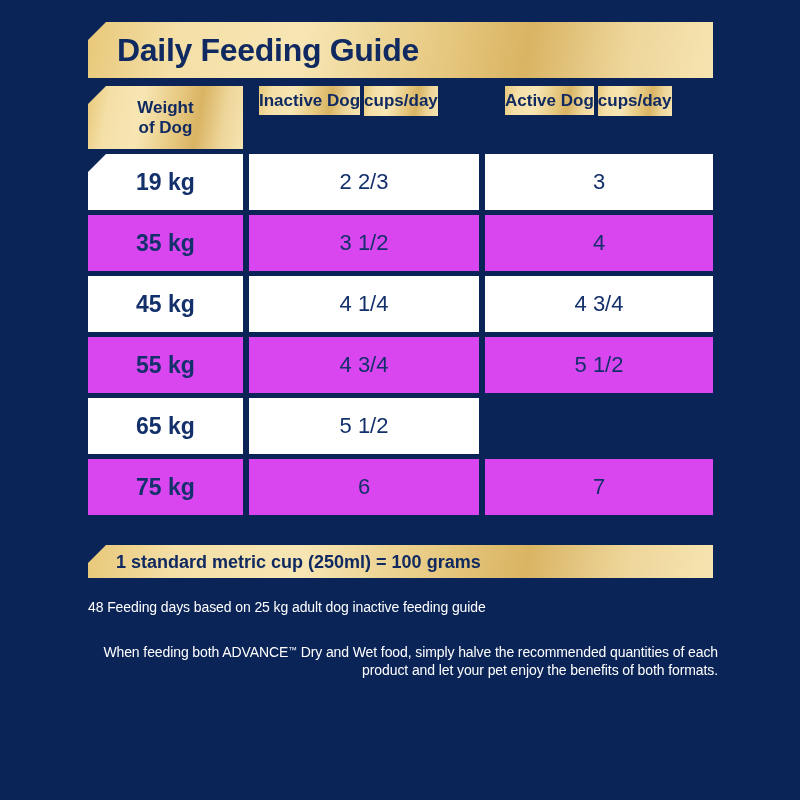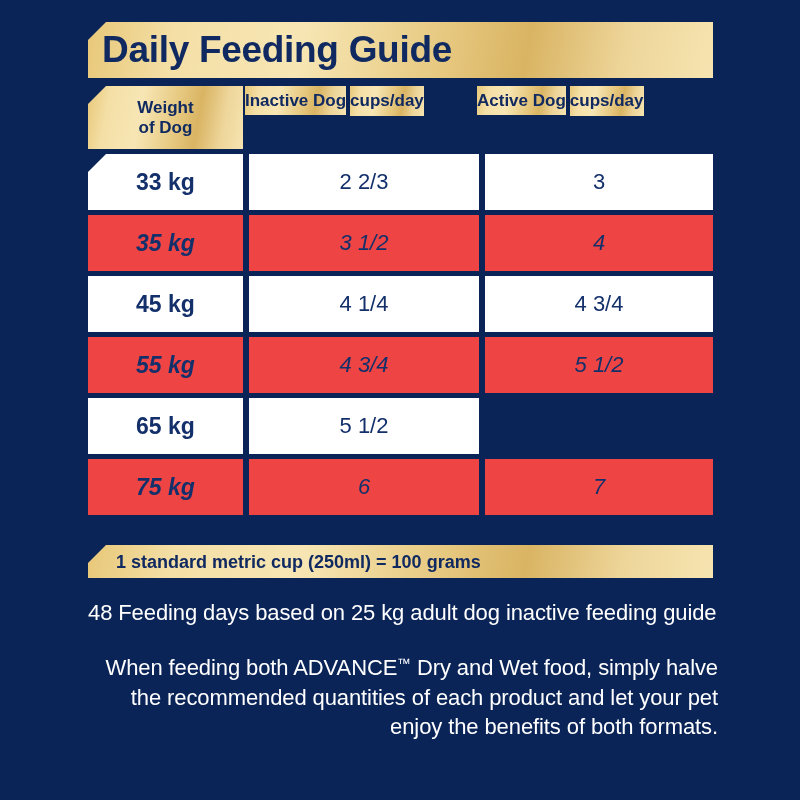--- a/index.html
+++ b/index.html
@@ -43,25 +43,25 @@
   
   .title-banner {
     position: absolute;
     left: 88px;
     top: 22px;
     width: 625px;
     height: 56px;
   }
   .title-text {
     position: absolute;
-    left: 14px;
+    left: 29px;
     top: 50%;
     transform: translateY(-50%);
     color: #102a61;
-    font-size: 37px;
+    font-size: 32px;
     font-weight: bold;
     letter-spacing: -0.3px;
     white-space: nowrap;
   }
 
   
   .table {
     position: absolute;
     left: 88px;
     top: 86px;
@@ -75,21 +75,21 @@
   }
   .row:last-child { margin-bottom: 0; }
 
   .cell-wt   { width: 155px; flex: none; }
   .cell-mid  { width: 230px; flex: none; }
   .cell-last { flex: 1 1 auto; }
 
   
   .hdr-row {
     display: flex;
-    gap: 2px;
+    gap: 16px;
     margin-bottom: 5px;
   }
   .hdr-wt {
     width: 155px;
     flex: none;
     height: 63px;
     display: flex;
     flex-direction: column;
     align-items: center;
     justify-content: center;
@@ -126,21 +126,21 @@
     justify-content: center;
     color: #13306b;
     font-size: 22px;
     box-sizing: border-box;
   }
   .dcell.wt {
     font-weight: bold;
     font-size: 23px;
   }
   .bg-white { background: #ffffff; }
-  .bg-alt   { background: #ef4444; font-style: italic; }
+  .bg-alt   { background: #d946ef; }
 
   
   .footer-strip {
     position: absolute;
     left: 88px;
     top: 545px;
     width: 625px;
     height: 33px;
   }
   .footer-strip-text {
@@ -157,21 +157,21 @@
 
   
   .notes {
     position: absolute;
     left: 88px;
     top: 598px;
     width: 630px;
     color: #ffffff;
   }
   .note {
-    font-size: 22px;
+    font-size: 14px;
     line-height: 1.33;
     margin: 0 0 26px 0;
     letter-spacing: -0.1px;
   }
   .note:last-child { margin-bottom: 12px; text-align: right; }
   .tm {
     font-size: 0.62em;
     vertical-align: 0.52em;
     letter-spacing: 0;
   }
@@ -196,21 +196,21 @@
         <div class="hdr-top gold">Inactive Dog</div>
         <div class="hdr-bot gold">cups/day</div>
       </div>
       <div class="hdr-col last">
         <div class="hdr-top gold">Active Dog</div>
         <div class="hdr-bot gold">cups/day</div>
       </div>
     </div>
 
     <div class="row">
-      <div class="dcell wt bg-white cell-wt notch-tl">33 kg</div>
+      <div class="dcell wt bg-white cell-wt notch-tl">19 kg</div>
       <div class="dcell bg-white cell-mid">2 2/3</div>
       <div class="dcell bg-white cell-last">3</div>
     </div>
 
     <div class="row">
       <div class="dcell wt bg-alt cell-wt">35 kg</div>
       <div class="dcell bg-alt cell-mid">3 1/2</div>
       <div class="dcell bg-alt cell-last">4</div>
     </div>
 

